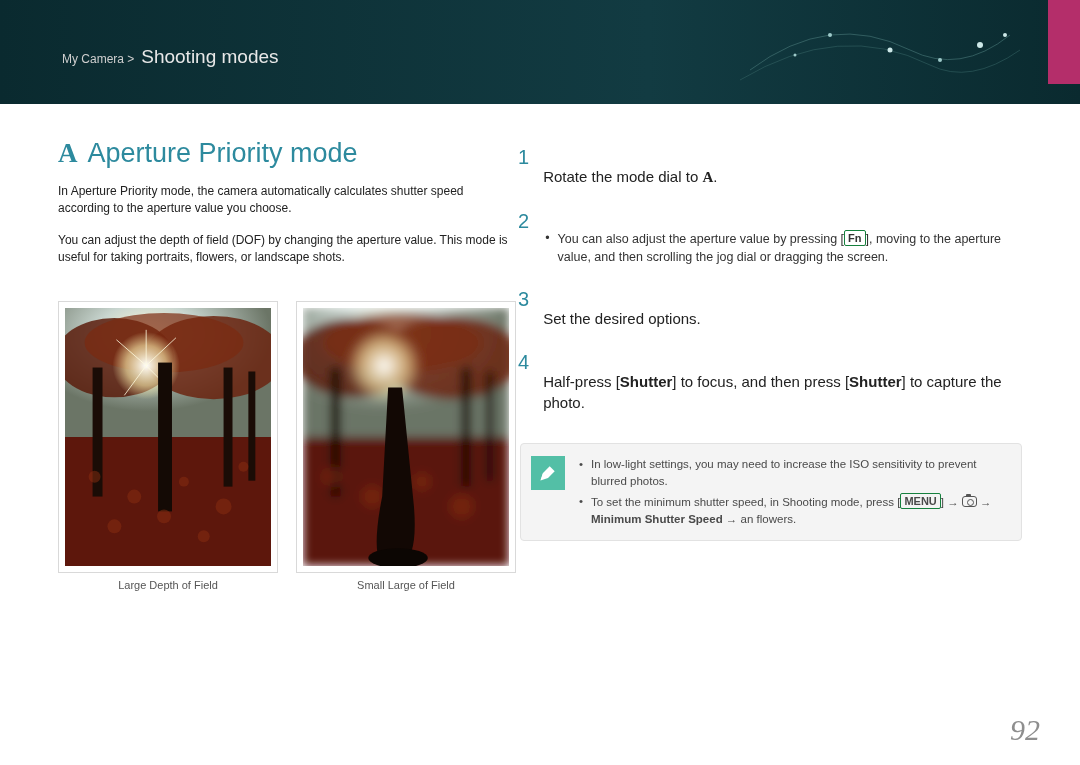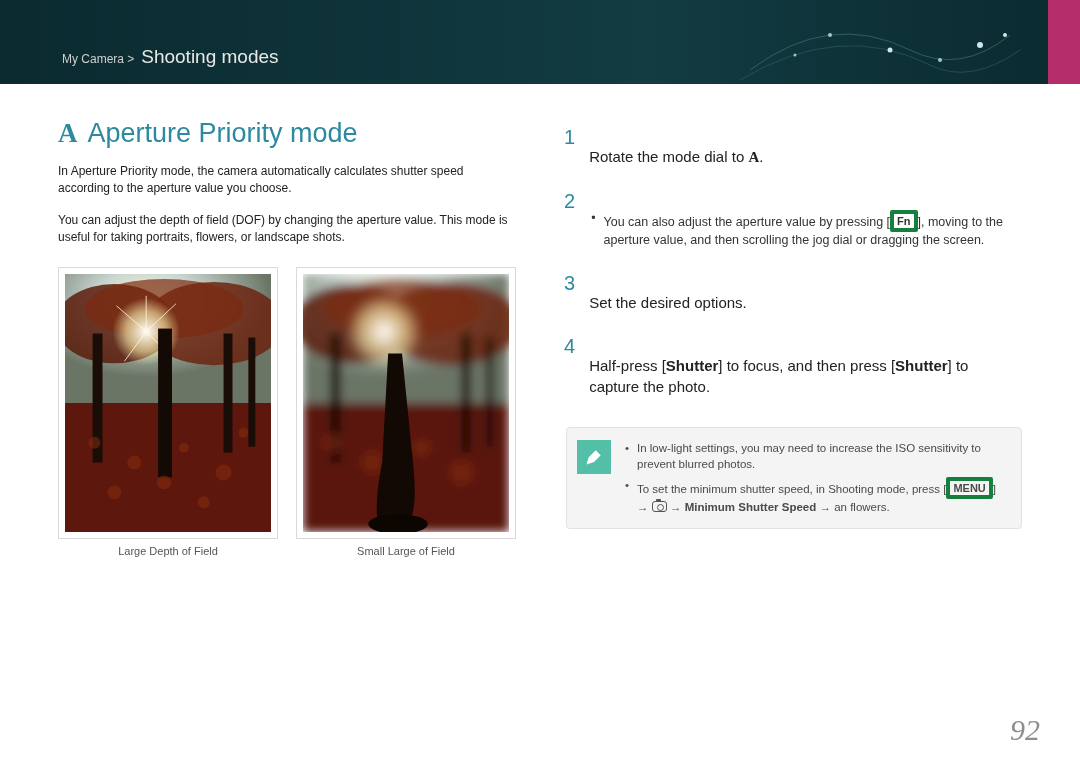--- a/index.html
+++ b/index.html
@@ -7,21 +7,21 @@
     width: 1080px;
     height: 765px;
     font-family: "Segoe UI", "Helvetica Neue", Arial, sans-serif;
     background: #ffffff;
     position: relative;
     color: #333;
     overflow: hidden;
   }
   .header {
     position: relative;
-    height: 84px;
+    height: 104px;
     background: linear-gradient(to right, #0a2a2f 0%, #123b42 60%, #0a2a2f 100%);
     overflow: hidden;
   }
   .header-swirl {
     position: absolute;
     right: 60px;
     top: -20px;
     width: 280px;
     height: 140px;
   }
@@ -39,21 +39,20 @@
     left: 62px;
     top: 46px;
     color: #e8e8e8;
     font-size: 14px;
   }
   .breadcrumb .bc-prefix { font-size: 12px; color: #cfcfcf; }
   .breadcrumb .bc-current { font-size: 19px; font-weight: 400; margin-left: 3px; }
   .content {
     display: flex;
     padding: 34px 58px 0 58px;
-    gap: 46px;
   }
   .left-col { width: 460px; flex-shrink: 0; }
   .right-col { flex: 1; padding-top: 8px; }
   h1.section-title {
     font-size: 27px;
     font-weight: 400;
     color: #2d8a9e;
     margin-bottom: 14px;
   }
   .title-prefix {
@@ -66,21 +65,21 @@
   }
   .para {
     font-size: 12px;
     line-height: 1.38;
     color: #222;
     margin-bottom: 16px;
   }
   .images-row {
     display: flex;
     gap: 18px;
-    margin-top: 22px;
+    margin-top: 36px;
   }
   .img-col { width: 220px; text-align: center; }
   .img-frame {
     border: 1px solid #d9d9d9;
     padding: 6px;
     background: #fff;
     height: 272px;
   }
   .img-frame svg { display: block; width: 100%; height: 100%; }
   .img-caption {
@@ -106,21 +105,21 @@
   .step-body { flex: 1; line-height: 1.4; margin-top: 20px; }
   .step-body .main-line { margin-bottom: 6px; }
   .badge-a {
     display: inline-block;
     font-weight: 700;
     font-family: Georgia, "Times New Roman", serif;
     font-size: 15px;
   }
   .badge-fn, .badge-menu {
     display: inline-block;
-    border: 4px solid #15803d;
+    border: 1px solid #15803d;
     border-radius: 2px;
     padding: 0 3px;
     font-size: 11px;
     font-weight: 700;
     line-height: 14px;
     vertical-align: 1px;
     font-family: Arial, sans-serif;
   }
   .sub-bullet {
     display: flex;

